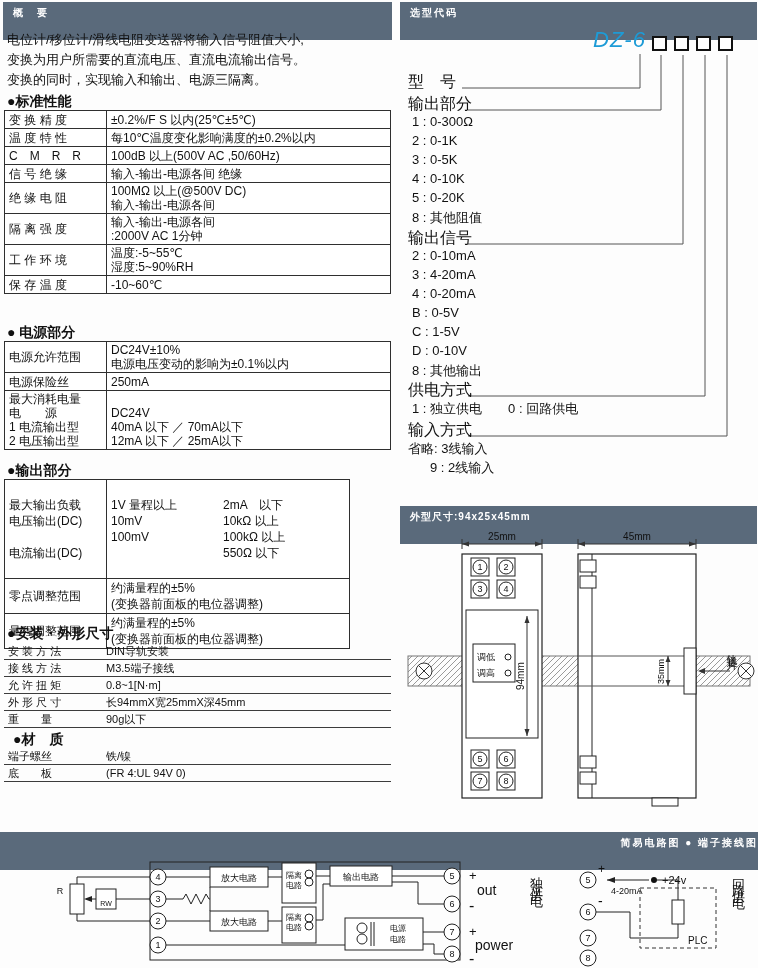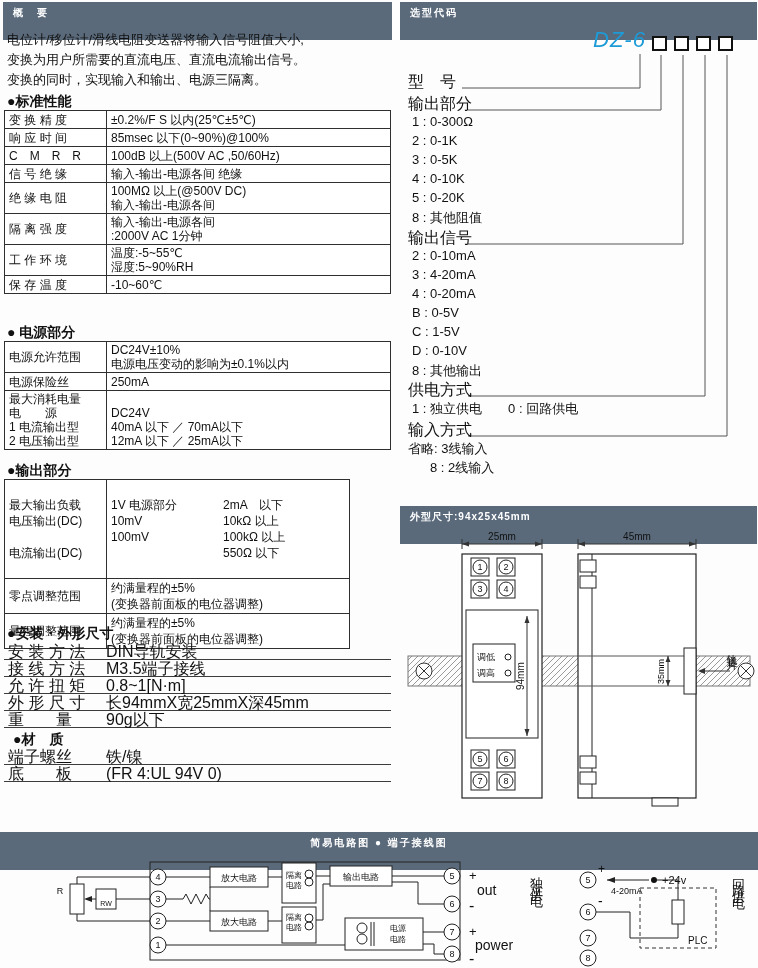--- a/index.html
+++ b/index.html
@@ -1,31 +1,31 @@
 <!DOCTYPE html>
 <html><head>
 <meta charset="utf-8">
 <style>
   *{box-sizing:border-box}
   body{margin:0}
   .page{position:relative;width:758px;height:968px;background:#fdfdfd;
         font-family:"Liberation Sans","DejaVu Sans",sans-serif;color:#111;overflow:hidden}
   .bar{position:absolute;height:38px;line-height:21px;background:#5a6a7b;color:#fff;
        font-size:10px;font-weight:bold;padding-left:10px;letter-spacing:2px}
-  .bar.center{text-align:center;padding-left:0}
+  .bar.center{text-align:right;padding-left:0}
   .sec-h{position:absolute;font-size:14px;font-weight:bold}
   .intro{position:absolute;left:7px;top:30px;width:384px;font-size:13px;line-height:20px;white-space:pre-line}
   table.grid{position:absolute;border-collapse:collapse;table-layout:fixed;font-size:12px;background:#fff}
   .grid td{border:1px solid #2f2f2f;padding:1px 4px;line-height:14px;white-space:pre-line;
            vertical-align:middle;height:18px}
   .grid.out td{line-height:16px}
   .cols{display:flex}
   .cols>div{white-space:pre-line}
   .cols>div:first-child{width:112px}
-  .plain{position:absolute;left:4px;width:387px;font-size:16px}
+  .plain{position:absolute;left:4px;width:387px;font-size:11px}
   .prow{display:flex;height:17px;line-height:17px;border-bottom:1px solid #3c3c3c}
   .prow>div:first-child{width:102px;padding-left:4px}
   .code-label{position:absolute;left:408px;font-size:16px}
   .code-item{position:absolute;left:412px;font-size:13px}
   .cbox{position:absolute;top:36px;width:15px;height:15px;border:2px solid #111;background:#fff}
   .model-text{position:absolute;left:593px;top:27px;font-size:22px;font-weight:normal;
               color:#1d9bd6;letter-spacing:1px;font-style:italic}
   .vtext{position:absolute;writing-mode:vertical-rl;font-size:13px;letter-spacing:6px}
   .vtext.small{font-size:11px;letter-spacing:2px}
   svg{position:absolute;overflow:hidden}
@@ -50,22 +50,22 @@
     <colgroup>
         <col style="width:102px">
         <col>
       </colgroup>
     <tbody>
         <tr>
           <td class="lbl">变 换 精 度</td>
           <td class="val">±0.2%/F S 以内(25℃±5℃)</td>
         </tr>
     <tr>
-          <td class="lbl">响 应 时 间</td>
-          <td class="val">85msec 以下(0~90%)@100%</td>
+          <td class="lbl">温 度 特 性</td>
+          <td class="val">每10℃温度变化影响满度的±0.2%以内</td>
         </tr>
     <tr>
           <td class="lbl">C　M　R　R</td>
           <td class="val">100dB 以上(500V AC ,50/60Hz)</td>
         </tr>
     <tr>
           <td class="lbl">信 号 绝 缘</td>
           <td class="val">输入-输出-电源各间 绝缘</td>
         </tr>
     <tr>
@@ -128,21 +128,21 @@
         <col>
       </colgroup>
     <tbody>
         <tr>
       <td class="lbl">最大输出负载
 电压输出(DC)
 
 电流输出(DC)</td>
       <td class="val">
         <div class="cols">
-          <div>1V 电源部分
+          <div>1V 量程以上
 10mV
 100mV</div>
           <div>2mA　以下
 10kΩ 以上
 100kΩ 以上
 550Ω 以下</div>
         </div>
       </td>
     </tr>
     <tr>
@@ -229,21 +229,21 @@
   <div class="code-item" style="top:267px">3 : 4-20mA</div>
   <div class="code-item" style="top:286px">4 : 0-20mA</div>
   <div class="code-item" style="top:305px">B : 0-5V</div>
   <div class="code-item" style="top:324px">C : 1-5V</div>
   <div class="code-item" style="top:343px">D : 0-10V</div>
   <div class="code-item" style="top:362px">8 : 其他输出</div>
   <div class="code-label" style="top:380px">供电方式</div>
   <div class="code-item" style="top:400px">1 : 独立供电　　0 : 回路供电</div>
   <div class="code-label" style="top:420px">输入方式</div>
   <div class="code-item" style="top:440px;left:408px">省略: 3线输入</div>
-  <div class="code-item" style="top:459px;left:430px">8 : 2线输入</div>
+  <div class="code-item" style="top:459px;left:430px">9 : 2线输入</div>
 
   <div class="bar" style="left:400px;top:506px;width:357px;letter-spacing:1px">
     <span>外型尺寸:94x25x45mm</span>
   </div>
 
   <svg style="left:400px;top:530px;width:357px;height:300px" viewBox="0 0 357 300">
     <defs>
       <pattern id="hatch" width="6" height="6" patternUnits="userSpaceOnUse">
         <path d="M0 6 L6 0" stroke="#9a9a9a" stroke-width="1" fill="none"></path>
       </pattern>

